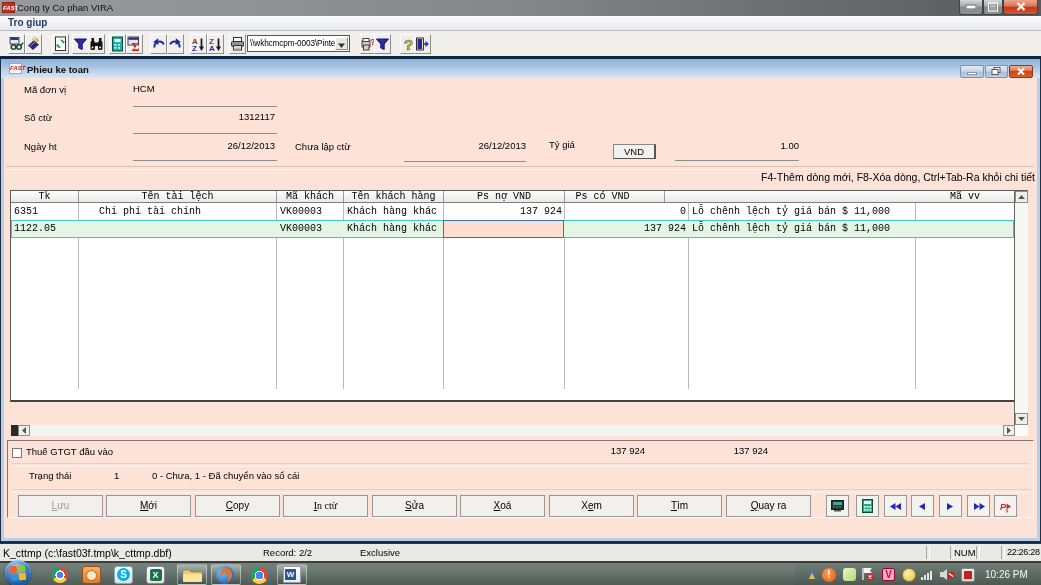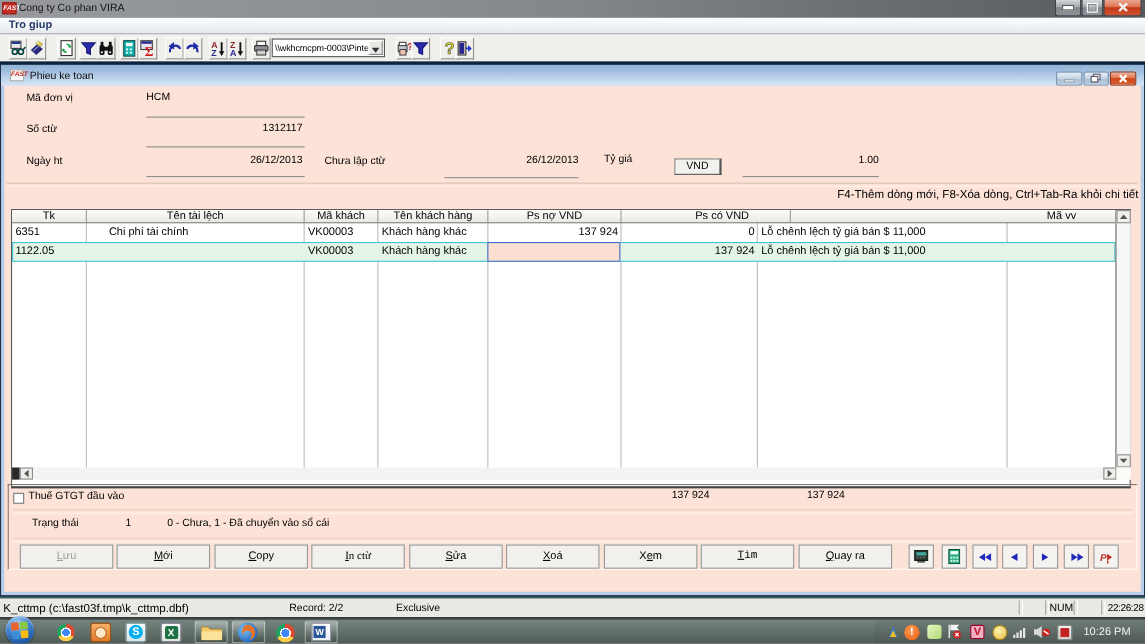--- a/index.html
+++ b/index.html
@@ -26,38 +26,38 @@
 .tbtn svg{position:absolute;left:0px;top:1px;}
 #combo{position:absolute;left:247px;top:4px;width:103px;height:17px;background:#fff;
   border:1px solid #555;box-sizing:border-box;font-size:8.2px;line-height:15px;letter-spacing:-.1px;white-space:nowrap;overflow:hidden;padding-left:2px;}
 #combo .dd{position:absolute;right:1px;top:1px;width:13px;height:13px;background:#e8e7e4;
   border:1px solid;border-color:#fff #888 #888 #fff;box-sizing:border-box;font-size:6px;text-align:center;line-height:11px;color:#222;}
 #darkstrip{left:0;top:56px;width:1041px;height:3px;background:#0d2440;}
 
 #win{left:0;top:59px;width:1041px;height:483px;background:#b9cfe8;border:1px solid #1f3148;box-sizing:border-box;}
 #wtitle{left:1px;top:59px;width:1039px;height:19px;
   background:linear-gradient(#8fb2d6,#a9c4e2 40%,#c4d9ee 75%,#d8e6f5);}
-#wtitle .tx{position:absolute;left:26px;top:5px;font-weight:normal;font-size:9.5px;color:#0c0c0c;}
+#wtitle .tx{position:absolute;left:26px;top:5px;font-weight:bold;font-size:9.5px;color:#0c0c0c;}
 .cwbtn{position:absolute;top:65px;height:13px;border:1px solid #7b93ad;box-sizing:border-box;border-radius:2px;}
 #cmin{left:960px;width:24px;background:linear-gradient(#e7eef6,#c3d3e4 50%,#aabfd6 52%,#bccddf);}
 #cmax{left:985px;width:23px;background:linear-gradient(#e7eef6,#c3d3e4 50%,#aabfd6 52%,#bccddf);}
 #cclose{left:1009px;width:24px;background:linear-gradient(#f0b49a,#e07048 45%,#d0441a 50%,#d86030);border-color:#8d3a20;}
 #client{left:4px;top:78px;width:1033px;height:460px;background:#fce2d7;}
 
 .lbl{position:absolute;color:#000;white-space:nowrap;}
 .uline{position:absolute;height:1px;background:#8f8f8f;}
 .val{position:absolute;text-align:right;white-space:nowrap;}
 #vndbtn{position:absolute;left:609px;top:66px;width:43px;height:15px;background:#f2f1ee;
   border:1px solid #888;border-right:2px solid #555;border-bottom:1px solid #555;box-sizing:border-box;text-align:center;line-height:13px;font-size:9.5px;}
 #groove1{position:absolute;left:2px;top:88px;width:1028px;height:2px;
   border-top:1px solid #dcc0b2;border-bottom:1px solid #fff3ec;}
 #hint{position:absolute;right:2px;top:93px;font-size:10.5px;white-space:nowrap;}
 
-#grid{position:absolute;left:6px;top:112px;width:1018px;height:254px;background:#fff;
-  border:1px solid #5a5a5a;border-bottom:2px solid #444;box-sizing:border-box;}
+#grid{position:absolute;left:6px;top:112px;width:1018px;height:212px;background:#fff;
+  border:1px solid #5a5a5a;border-bottom:2px solid #444;box-sizing:border-box;font-family:Liberation Mono, monospace;}
 .col{position:absolute;top:0;bottom:11px;width:1px;background:#bcbcbc;}
 #ghead{position:absolute;left:0;top:0;width:1003px;height:12px;
   background:linear-gradient(#fdfdfb,#e9e9e4);border-bottom:1px solid #7e7e7e;box-sizing:border-box;}
 .hcell{position:absolute;top:0;height:11px;text-align:center;font-size:10px;line-height:12px;
   border-right:1px solid #9b9b9b;box-sizing:border-box;white-space:nowrap;}
 .cell{position:absolute;height:17px;line-height:17px;font-size:10px;white-space:nowrap;overflow:hidden;padding:0 3px;box-sizing:border-box;}
 .num{text-align:right;padding-right:2px !important;}
 #row2{position:absolute;left:0px;top:29px;width:1003px;height:18px;background:#e4f5e6;
   border:1px solid #3fc4d4;box-sizing:border-box;}
 #acell{position:absolute;left:432px;top:29px;width:121px;height:18px;background:#fbe0d2;
@@ -290,21 +290,21 @@
     <div class="col" style="left:432px;"></div>
     <div class="col" style="left:553px;"></div>
     <div class="col" style="left:677px;"></div>
     <div class="col" style="left:904px;"></div>
     <div id="ghead">
       <div class="hcell" style="left:0;width:68px;">Tk</div>
       <div class="hcell" style="left:68px;width:198px;">Tên tài lệch</div>
       <div class="hcell" style="left:266px;width:67px;">Mã khách</div>
       <div class="hcell" style="left:333px;width:100px;">Tên khách hàng</div>
       <div class="hcell" style="left:433px;width:121px;">Ps nợ VND</div>
-      <div class="hcell" style="left:584px;width:124px;">Ps có VND</div>
+      <div class="hcell" style="left:530px;width:124px;">Ps có VND</div>
       <div class="hcell" style="left:905px;width:98px;border-right:none;">Mã vv</div>
     </div>
 
     <div class="cell" style="left:0;top:12px;width:67px;">6351</div>
     <div class="cell" style="left:85px;top:12px;width:197px;">Chi phí tài chính</div>
     <div class="cell" style="left:266px;top:12px;width:66px;">VK00003</div>
     <div class="cell" style="left:333px;top:12px;width:99px;">Khách hàng khác</div>
     <div class="cell num" style="left:433px;top:12px;width:120px;">137 924</div>
     <div class="cell num" style="left:554px;top:12px;width:123px;">0</div>
     <div class="cell" style="left:678px;top:12px;width:226px;">Lỗ chênh lệch tỷ giá bán $ 11,000</div>
@@ -349,21 +349,21 @@
   <div class="lbl" style="left:110px;top:392px;">1</div>
   <div class="lbl" style="left:148px;top:392px;">0 - Chưa, 1 - Đã chuyển vào sổ cái</div>
 
   <div class="btn" style="left:14px;width:85px;color:#9e9e9e;"><u>L</u>ưu</div>
   <div class="btn" style="left:102px;width:85px;"><u>M</u>ới</div>
   <div class="btn" style="left:191px;width:85px;"><u>C</u>opy</div>
   <div class="btn" style="left:279px;width:85px;font-family:Liberation Serif, serif;"><u>I</u>n ctừ</div>
   <div class="btn" style="left:368px;width:85px;"><u>S</u>ửa</div>
   <div class="btn" style="left:456px;width:85px;"><u>X</u>oá</div>
   <div class="btn" style="left:545px;width:85px;">X<u>e</u>m</div>
-  <div class="btn" style="left:633px;width:85px;font-family:Liberation Mono, monospace;"><u>T</u>ìm</div>
+  <div class="btn" style="left:633px;width:85px;"><u>T</u>ìm</div>
   <div class="btn" style="left:722px;width:85px;"><u>Q</u>uay ra</div>
   <div class="ibtn" style="left:822px;"><svg width="13" height="12" style="margin-top:4px">
         <rect x="0.5" y="0.5" width="12" height="9" fill="#2c3430" stroke="#14201c"></rect>
         <rect x="2" y="2" width="9" height="3" fill="#3fa89c"></rect>
         <g fill="#5c6c66">
           <rect x="2" y="6" width="2" height="1.5"></rect>
           <rect x="5" y="6" width="2" height="1.5"></rect>
           <rect x="8" y="6" width="2" height="1.5"></rect>
         </g>
         <rect x="3" y="10" width="7" height="1.5" fill="#555"></rect>

